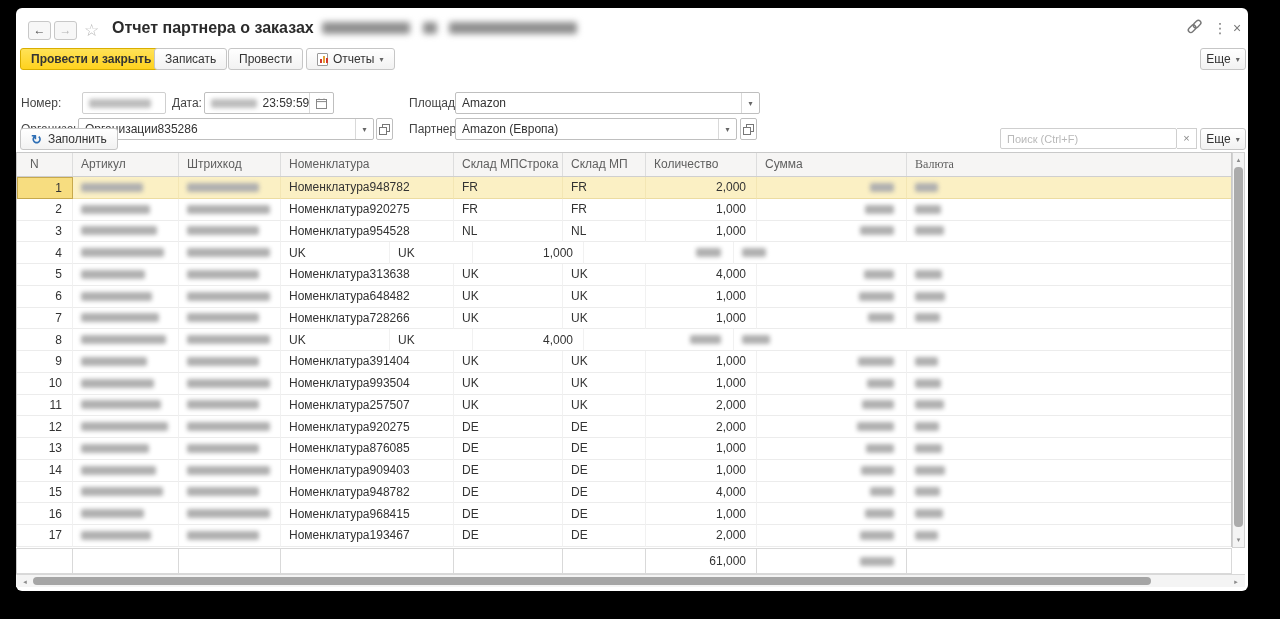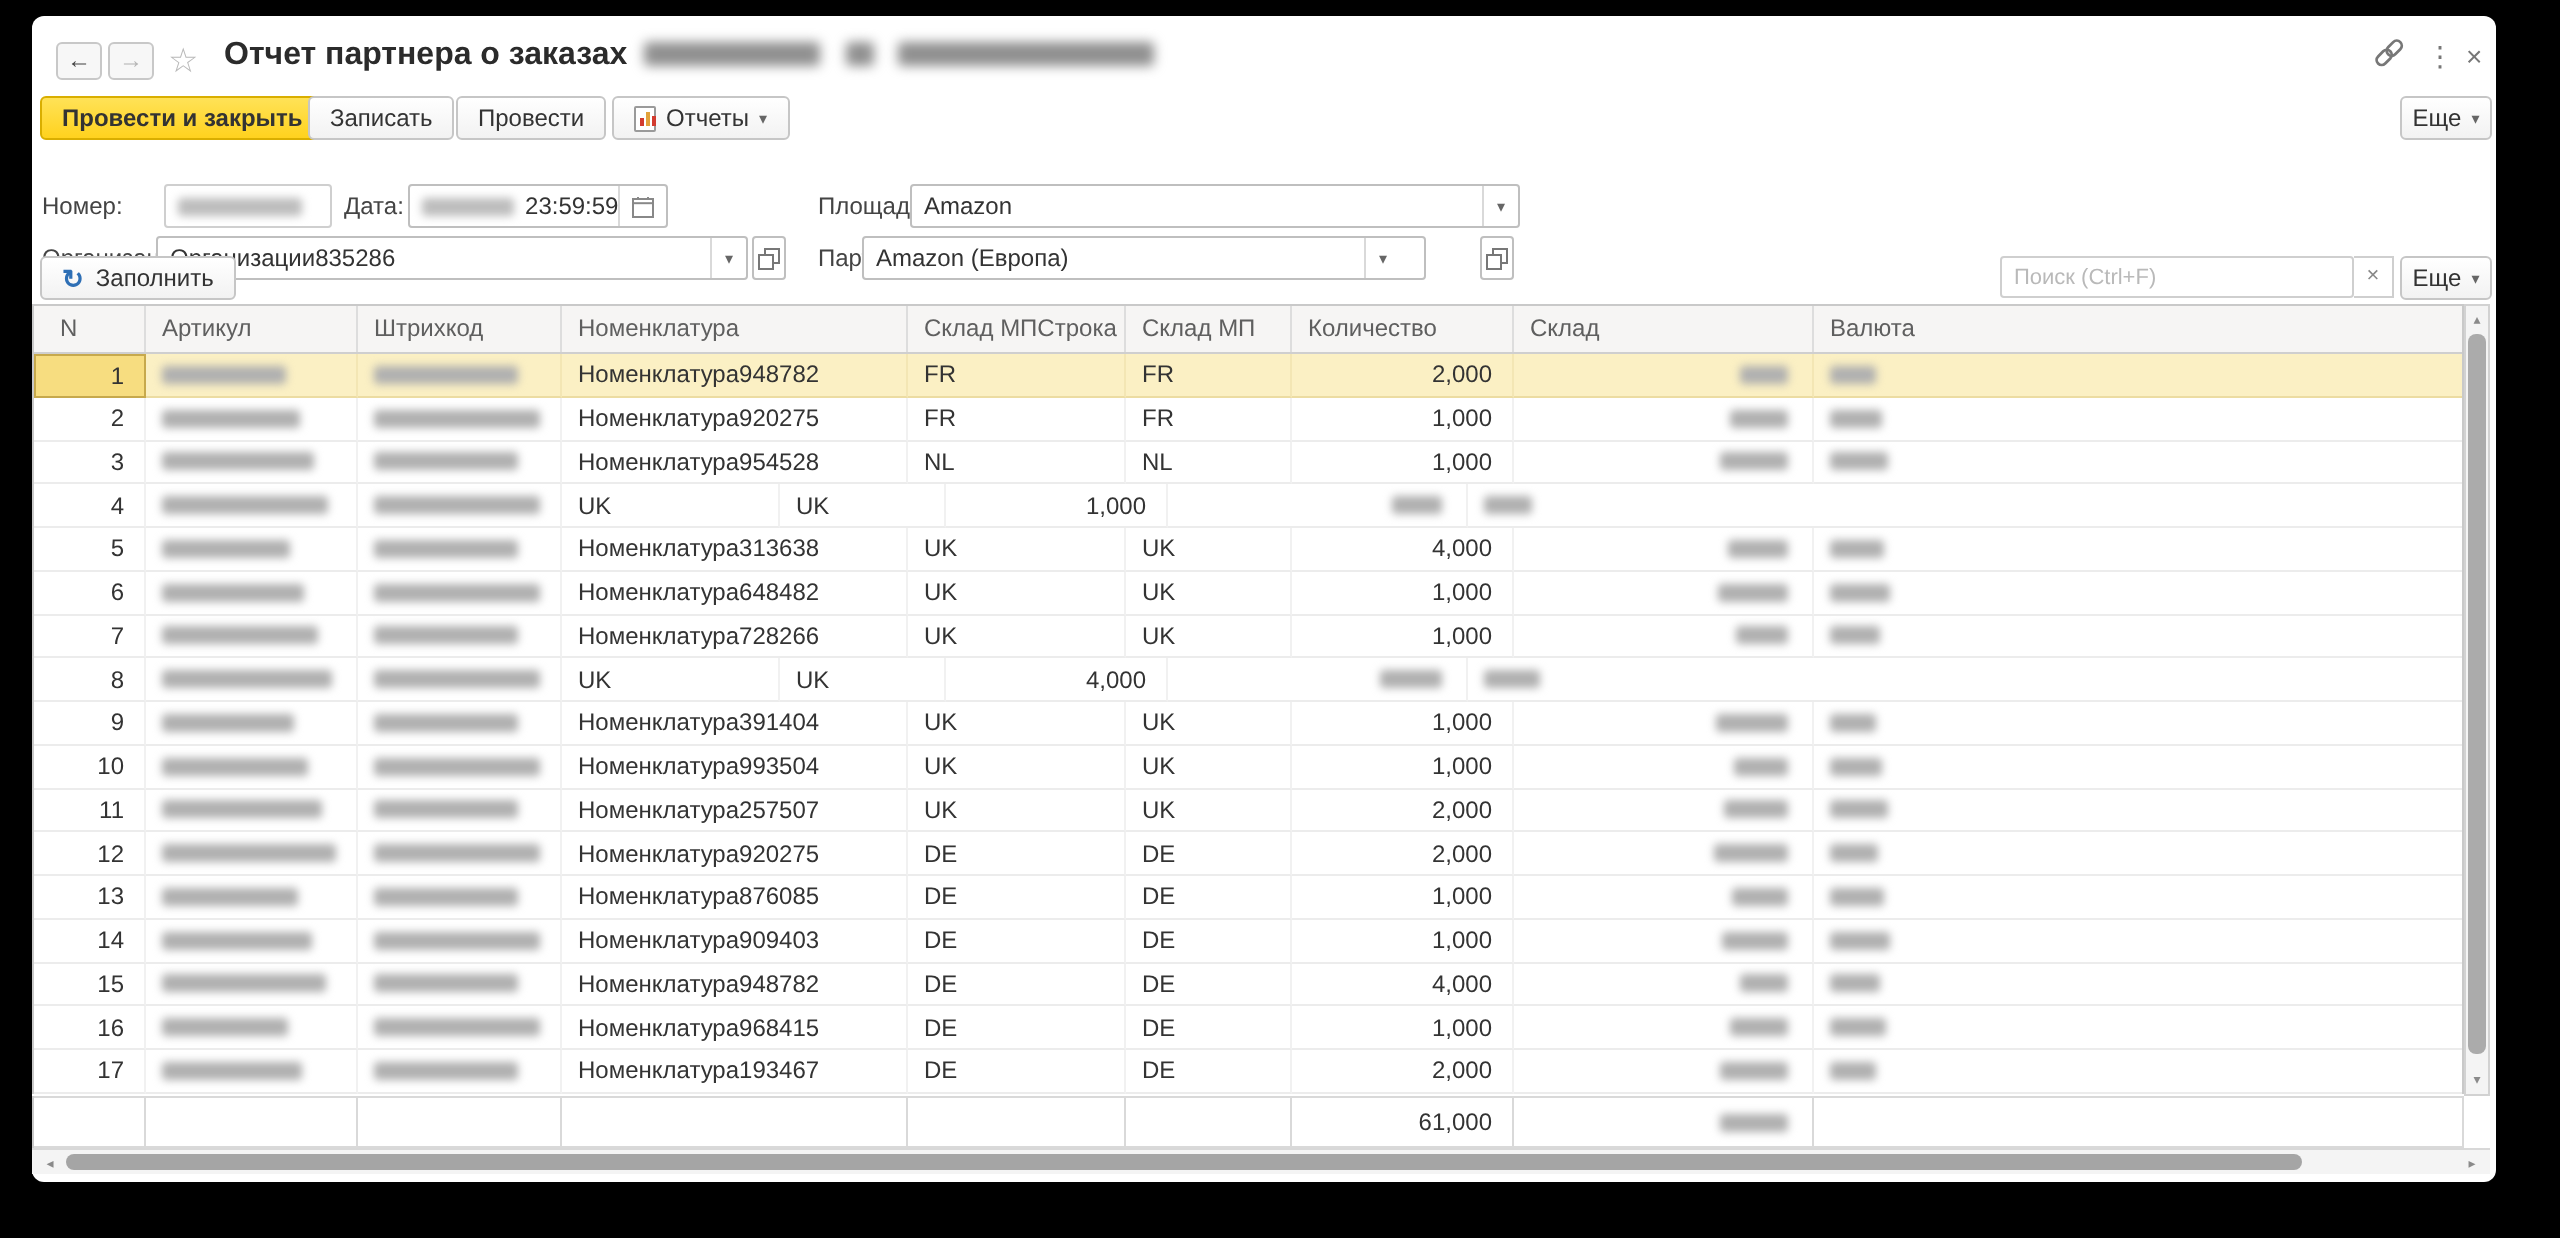--- a/index.html
+++ b/index.html
@@ -61,21 +61,21 @@
   .thead { display:flex; height:24px; background:#f6f5f4; border-bottom:1px solid #cfcfcf; }
   .th { color:#5f5f5f; line-height:23px; padding-left:8px; border-right:1px solid #ddd;
         overflow:hidden; white-space:nowrap; cursor:pointer; }
   .th:last-child { border-right:none; }
   .row { display:flex; height:21.76px; background:#fff; cursor:pointer; }
   .td { border-right:1px solid #f1f1f1; border-bottom:1px solid #ececec; padding-left:8px;
         display:flex; align-items:center; overflow:hidden; white-space:nowrap; }
   .td:last-child { border-right:none; }
   .num { justify-content:flex-end; padding-right:10px; padding-left:0; }
   .c0{width:56px;} .c1{width:106px;} .c2{width:102px;} .c3{width:173px;}
-  .c4{width:109px;} .c5{width:83px;} .c6{width:111px;} .c7{width:150px;} .c8{flex:1;}
+  .c4{width:109px;} .c5{width:83px;} .c6{width:111px;} .c7{width:150px;} .c8{flex:1;font-family:Liberation Serif, serif;}
   .row.sel { background:#fbf0c4; }
   .row.sel .td { border-bottom-color:#ecdca2; border-right-color:#f3e6b4; }
   .row.sel .c0 { background:#f7dd80; border:1px solid #c7a94c; }
   .tfoot { position:absolute; left:0; top:540px; width:1216px; height:26px; display:flex;
            border-left:1px solid #c9c9c9; background:#fff; }
   .tf { border:1px solid #d9d9d9; border-left:none; display:flex; align-items:center; }
 
   
   .vscroll { position:absolute; left:1216px; top:144px; width:13px; height:396px;
              background:#f4f4f4; border:1px solid #d2d2d2; }
@@ -174,21 +174,21 @@
       <span class="combo-arrow">▾</span>
     </div>
     <div class="sq-btn" style="left:360px; top:30px">
       <svg class="ico-svg" width="11" height="11" viewBox="0 0 11 11">
         <rect x="3.5" y="0.5" width="7" height="7" fill="#fff" stroke="#777"></rect>
         <rect x="0.5" y="3.5" width="7" height="7" fill="#fff" stroke="#777"></rect>
       </svg>
     </div>
 
     <div class="lbl" style="left:393px; top:30px">Партнер:</div>
-    <div class="field" style="left:415px; top:30px; width:282px; padding-right:12px">
+    <div class="field" style="left:439px; top:30px; width:282px; padding-right:0">
       <span>Amazon (Европа)</span>
       <span class="grow"></span>
       <span class="combo-arrow">▾</span>
     </div>
     <div class="sq-btn" style="left:724px; top:30px">
       <svg class="ico-svg" width="11" height="11" viewBox="0 0 11 11">
         <rect x="3.5" y="0.5" width="7" height="7" fill="#fff" stroke="#777"></rect>
         <rect x="0.5" y="3.5" width="7" height="7" fill="#fff" stroke="#777"></rect>
       </svg>
     </div>
@@ -209,21 +209,21 @@
 
   <div class="grid">
     <div class="thead">
       <div class="th c0" style="padding-left:13px">N</div>
       <div class="th c1">Артикул</div>
       <div class="th c2">Штрихкод</div>
       <div class="th c3">Номенклатура</div>
       <div class="th c4">Склад МПСтрока</div>
       <div class="th c5">Склад МП</div>
       <div class="th c6">Количество</div>
-      <div class="th c7">Склад</div>
+      <div class="th c7">Сумма</div>
       <div class="th c8">Валюта</div>
     </div>
     <div id="tbody">
         <div class="row sel">
           <div class="td c0 num">1</div>
           <div class="td c1">
             <span class="rdt" style="width:62px"></span>
           </div>
           <div class="td c2">
             <span class="rdt" style="width:72px"></span>

